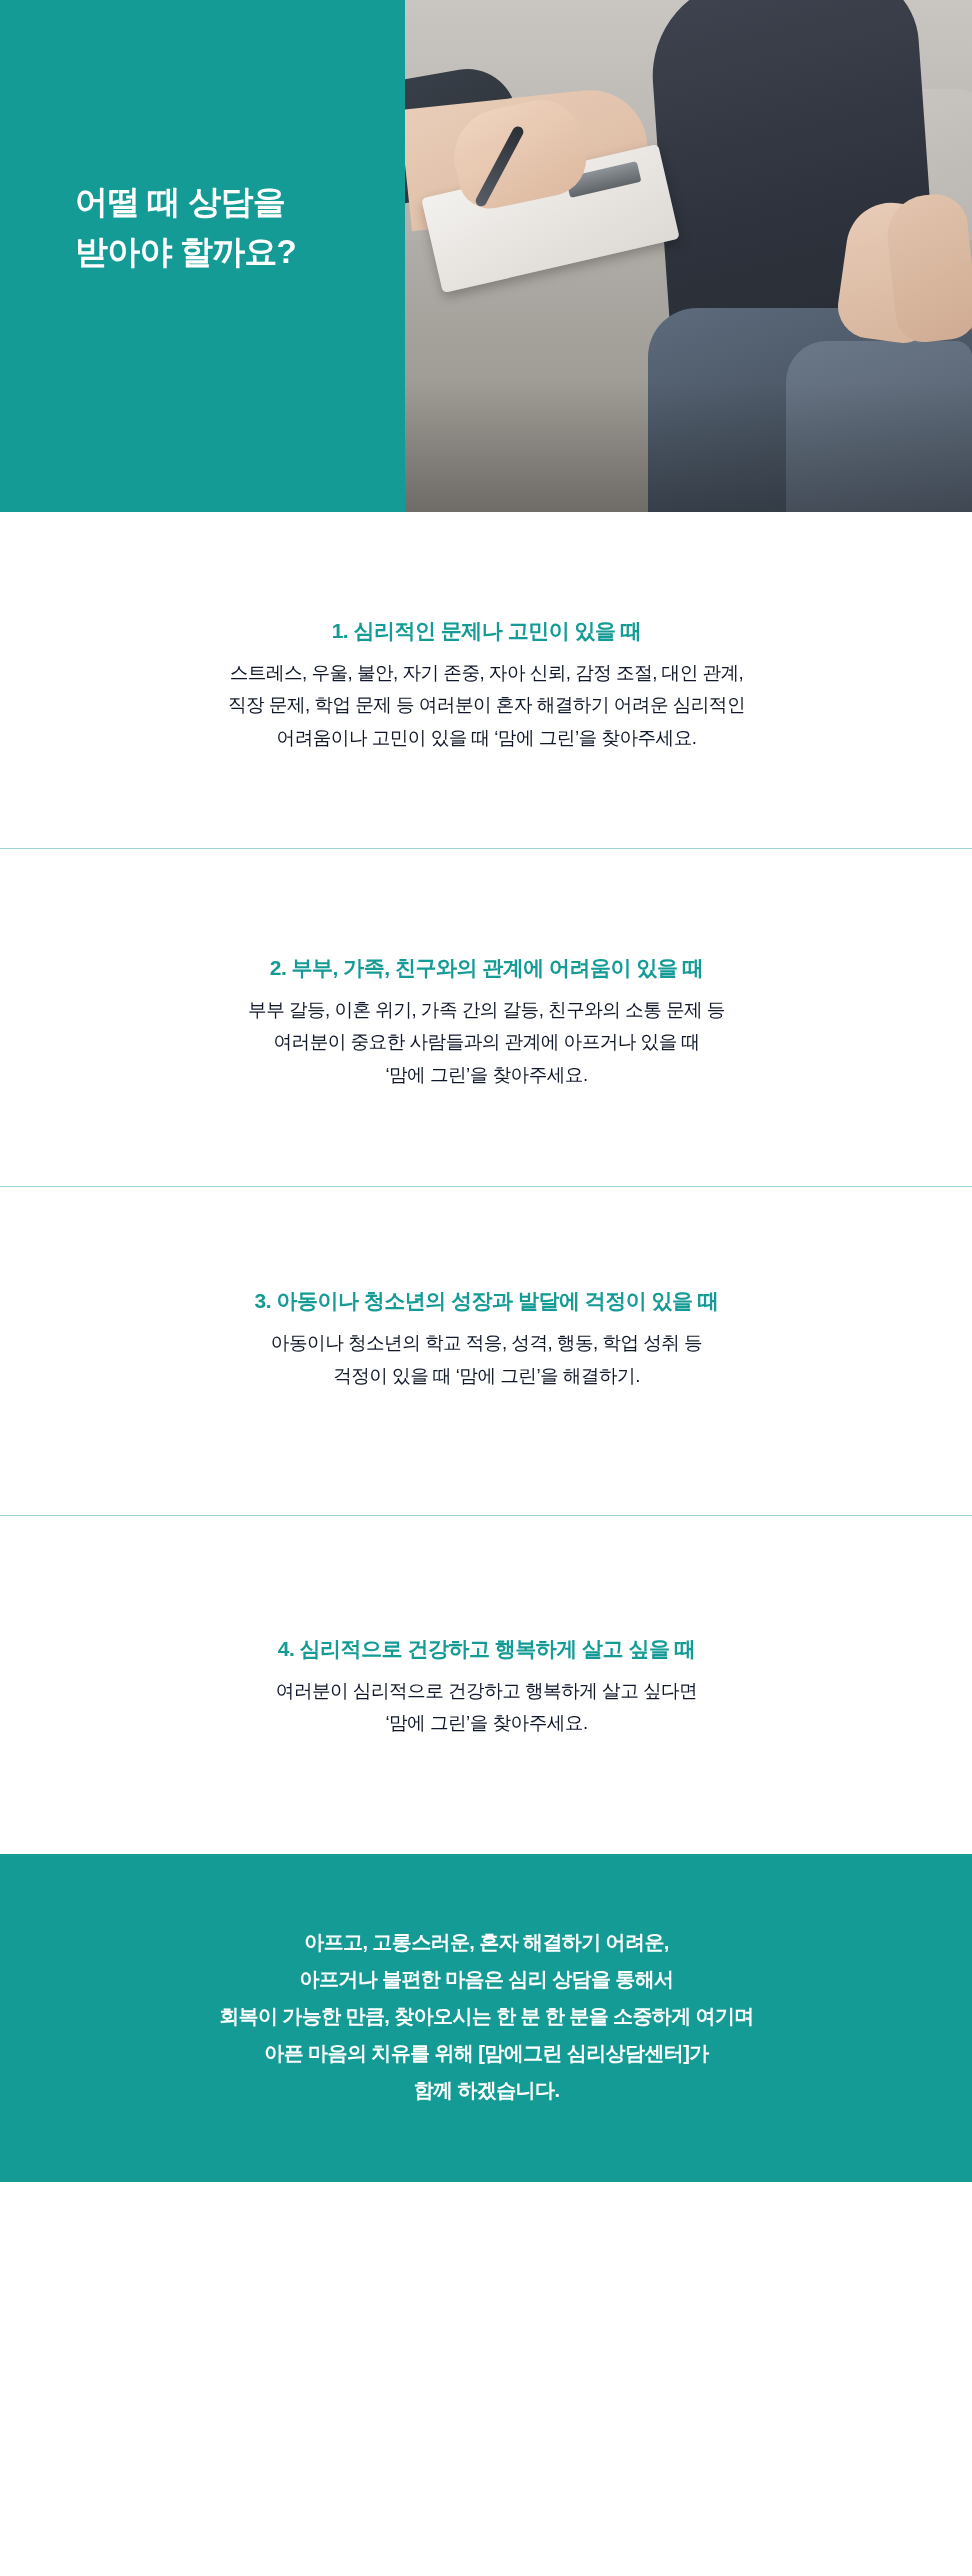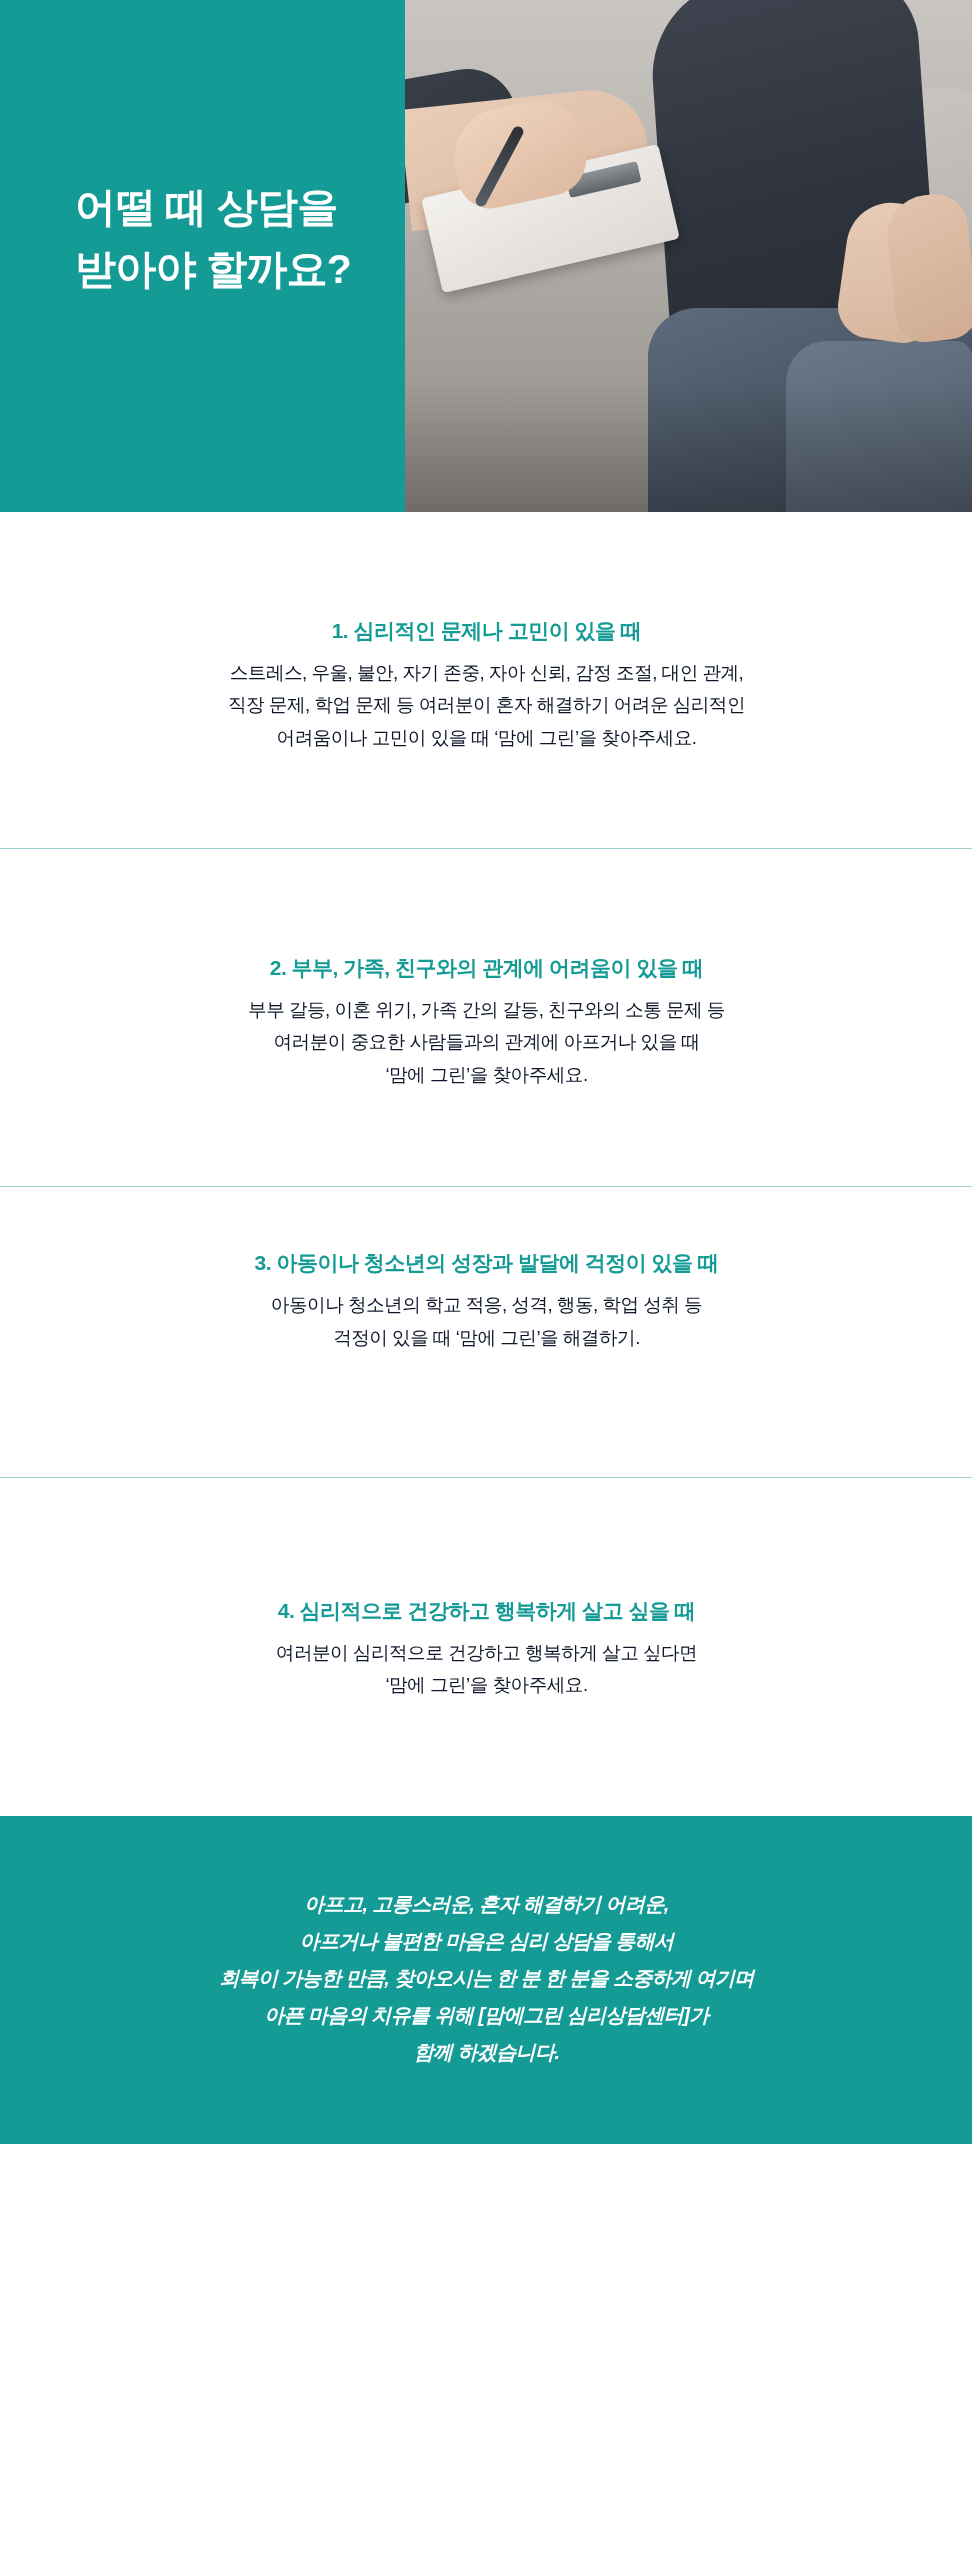--- a/index.html
+++ b/index.html
@@ -22,21 +22,21 @@
     width: 973px;
     height: 512px;
     background: #149b95;
     overflow: hidden;
   }
   .hero-title {
     position: absolute;
     left: 75px;
     top: 177px;
     color: #ffffff;
-    font-size: 41px;
+    font-size: 33px;
     font-weight: bold;
     line-height: 1.5;
     letter-spacing: -0.8px;
     white-space: pre-line;
     z-index: 3;
   }
   .hero-photo {
     position: absolute;
     left: 405px;
     top: 0;
@@ -156,38 +156,37 @@
     letter-spacing: -0.5px;
     white-space: pre-line;
   }
   .divider {
     width: 973px;
     height: 0.8px;
     background: #9ed3d5;
   }
   .s1 { padding-top: 104px; padding-bottom: 94px; }
   .s2 { padding-top: 104px; padding-bottom: 94px; }
-  .s3 { padding-top: 62px; padding-bottom: 123px; }
+  .s3 { padding-top: 100px; padding-bottom: 123px; }
   .s4 { padding-top: 118px; padding-bottom: 114px; }
 
   
   .footer {
     width: 973px;
     background: #149b95;
     padding: 70px 49px 73px;
     text-align: center;
   }
   .footer-text {
     color: #ffffff;
     font-size: 20px;
     font-weight: bold;
     line-height: 1.85;
     letter-spacing: -0.6px;
     white-space: pre-line;
-    font-style: italic;
   }
 </style>
 </head>
 <body>
 
 <div class="page">
 
   <div class="hero">
     <div class="hero-photo">
       <div class="ph-wall"></div>

